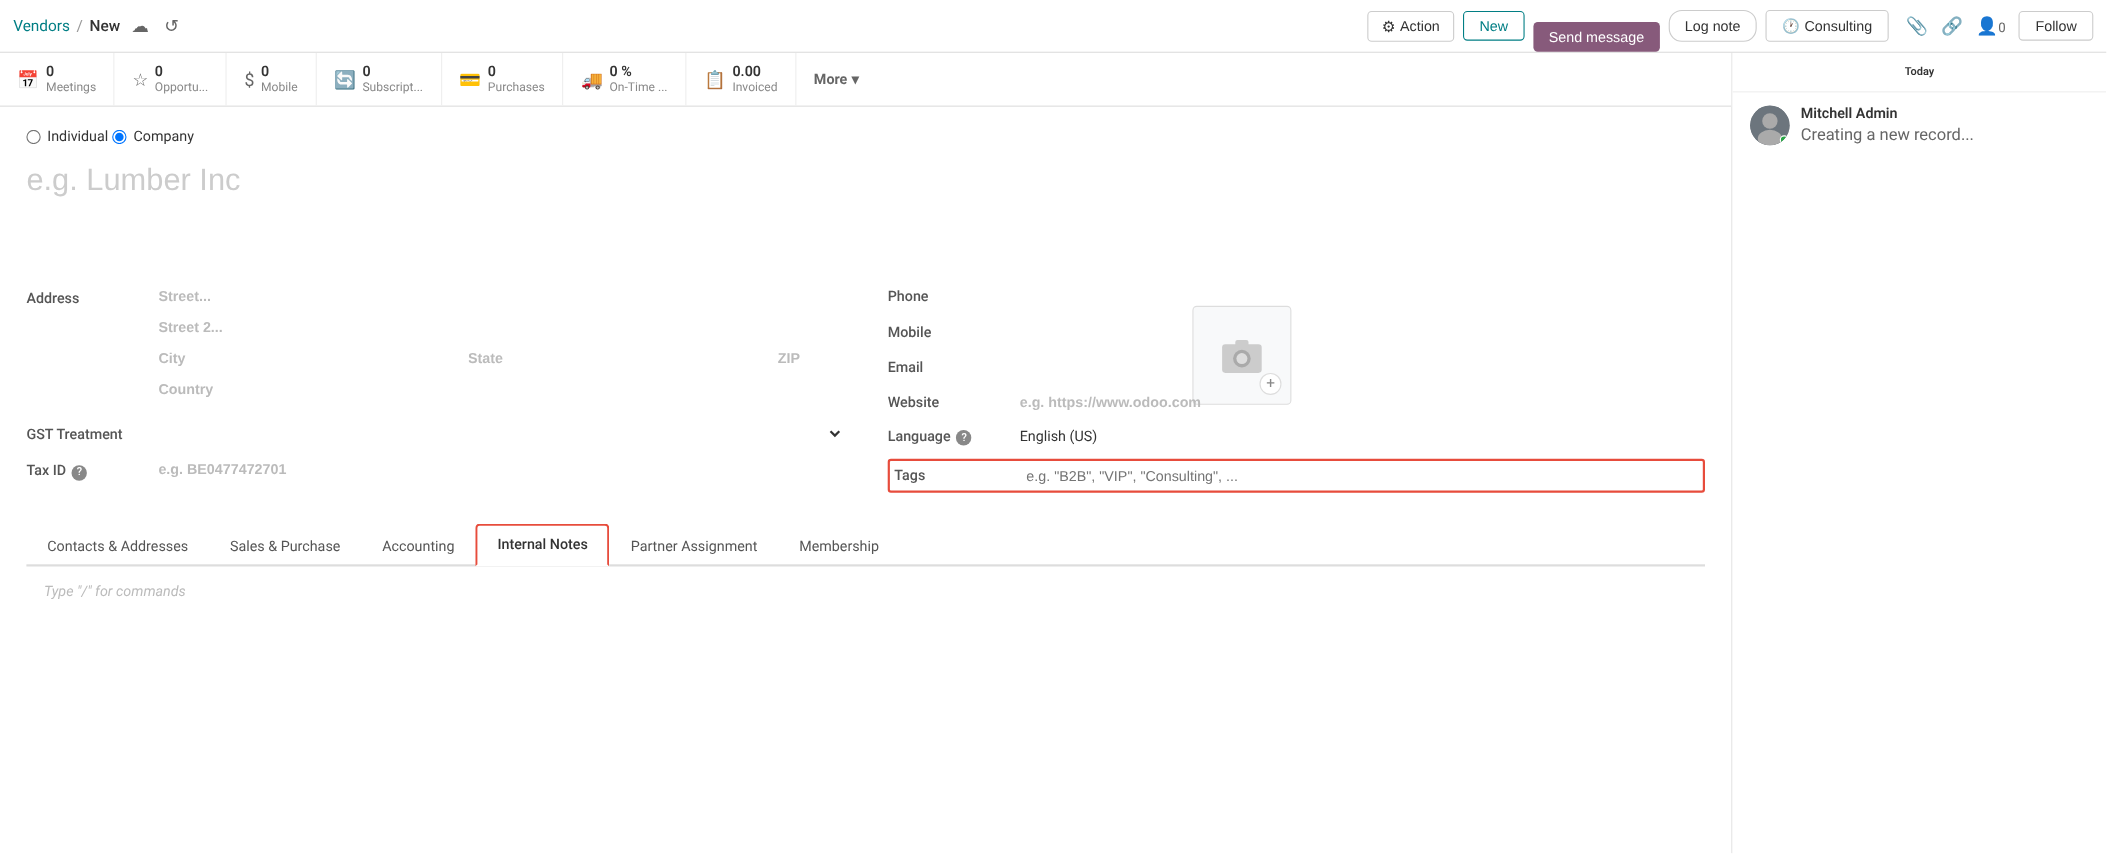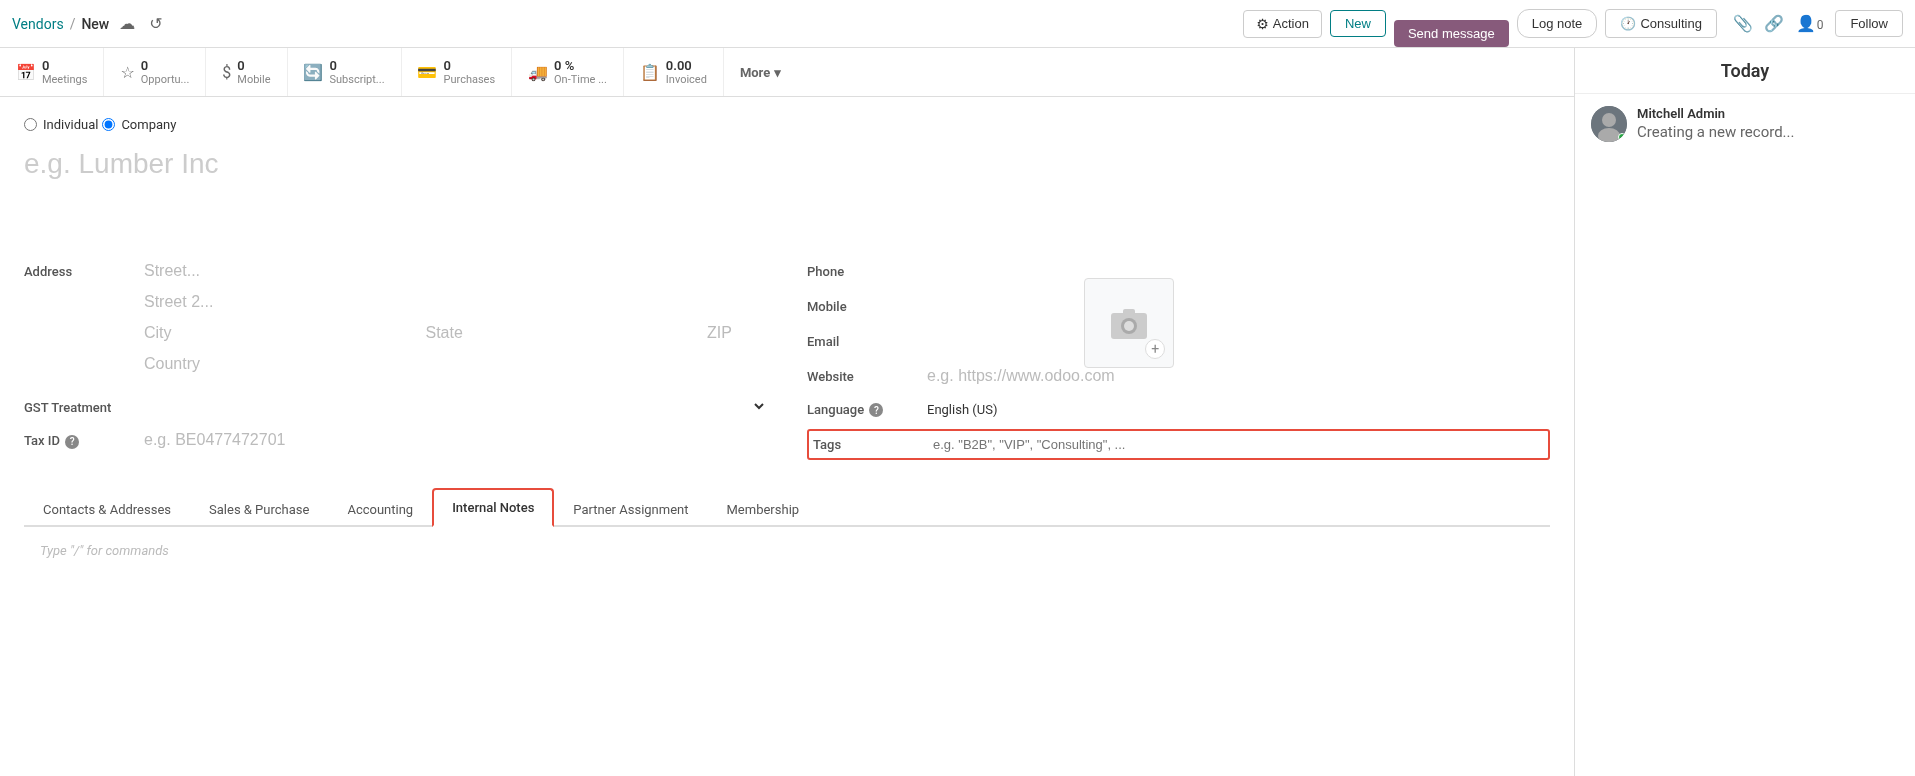--- a/index.html
+++ b/index.html
@@ -53,42 +53,42 @@
     .photo-area { position: absolute; right: 24px; top: 130px; width: 90px; height: 90px; border: 1px solid #ddd; border-radius: 4px; display: flex; align-items: center; justify-content: center; background: #f8f9fa; cursor: pointer; }
     .photo-plus { position: absolute; bottom: 8px; right: 8px; background: #fff; border-radius: 50%; width: 20px; height: 20px; display: flex; align-items: center; justify-content: center; font-size: 14px; color: #888; border: 1px solid #ddd; }
 
     
     .fields-section { display: flex; gap: 40px; margin-bottom: 20px; position: relative; }
     .fields-left { flex: 1; }
     .fields-right { flex: 1; }
     .field-row { display: flex; align-items: flex-start; margin-bottom: 8px; }
     .field-label { width: 120px; font-size: 13px; color: #555; font-weight: 500; padding-top: 6px; flex-shrink: 0; }
     .field-inputs { flex: 1; display: flex; flex-direction: column; gap: 4px; }
-    .field-input { border: none; border-bottom: 1px solid transparent; outline: none; font-size: 16px; color: #999; padding: 4px 0; background: transparent; width: 100%; }
+    .field-input { border: none; border-bottom: 1px solid transparent; outline: none; font-size: 13px; color: #999; padding: 4px 0; background: transparent; width: 100%; font-weight: bold; }
     .field-input::placeholder { color: #bbb; }
     .field-input-inline { display: flex; gap: 8px; }
     .field-input-inline .field-input { flex: 1; }
     .field-row-inline { display: flex; align-items: center; margin-bottom: 8px; }
     .field-label-inline { width: 120px; font-size: 13px; color: #555; font-weight: 500; flex-shrink: 0; }
     .field-value { font-size: 13px; color: #333; padding: 4px 0; }
     .field-value.lang { color: #333; }
     .help-icon { display: inline-flex; width: 14px; height: 14px; border-radius: 50%; background: #888; color: #fff; font-size: 10px; align-items: center; justify-content: center; cursor: pointer; margin-left: 2px; }
     .tags-input { border: none; outline: none; font-size: 13px; color: #bbb; background: transparent; flex: 1; padding: 4px 0; }
     .gst-select { border: none; outline: none; font-size: 13px; color: #333; background: transparent; cursor: pointer; padding: 4px 0; }
 
     
     .tabs-bar { display: flex; border-bottom: 2px solid #ddd; margin: 0 0 0 0; padding: 0 0; align-items: flex-end; }
     .tab { padding: 10px 18px; cursor: pointer; font-size: 13px; color: #555; border: 1px solid transparent; border-bottom: none; margin-bottom: -2px; border-radius: 4px 4px 0 0; }
     .tab.active { border: 2px solid #e74c3c; border-bottom: 2px solid #fff; color: #333; font-weight: 500; background: #fff; }
     .tab-content { padding: 16px; min-height: 100px; }
     .tab-placeholder { color: #bbb; font-size: 13px; font-style: italic; }
 
     
     .right-panel { width: 340px; background: #fff; display: flex; flex-direction: column; overflow-y: auto; }
-    .right-panel-header { padding: 12px 16px; border-bottom: 1px solid #eee; font-size: 18px; font-weight: 600; color: #333; text-align: center; }
+    .right-panel-header { padding: 12px 16px; border-bottom: 1px solid #eee; font-size: 10px; font-weight: 600; color: #333; text-align: center; }
     .chat-message { display: flex; gap: 10px; padding: 12px 16px; }
     .avatar { width: 36px; height: 36px; border-radius: 50%; background: #6c757d; overflow: hidden; flex-shrink: 0; position: relative; }
     .avatar-online { position: absolute; bottom: 1px; right: 1px; width: 8px; height: 8px; border-radius: 50%; background: #28a745; border: 1px solid #fff; }
     .message-content { flex: 1; }
     .message-author { font-weight: 600; font-size: 13px; color: #333; }
     .message-text { font-size: 15px; color: #666; margin-top: 2px; }
   </style>
 </head>
 <body>
 

